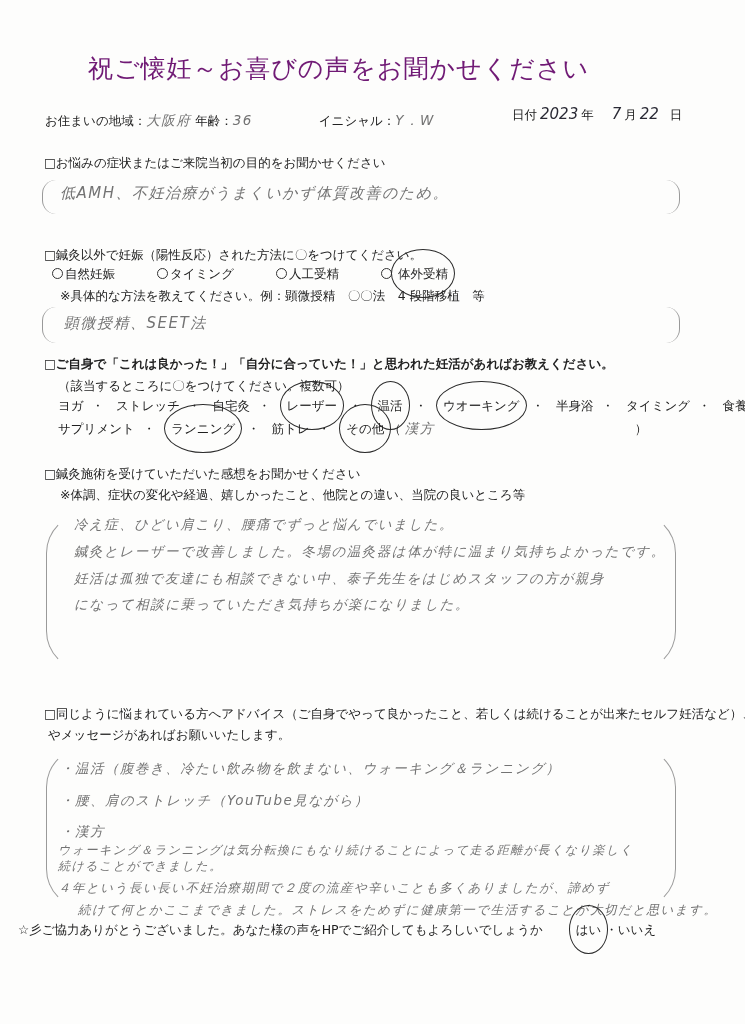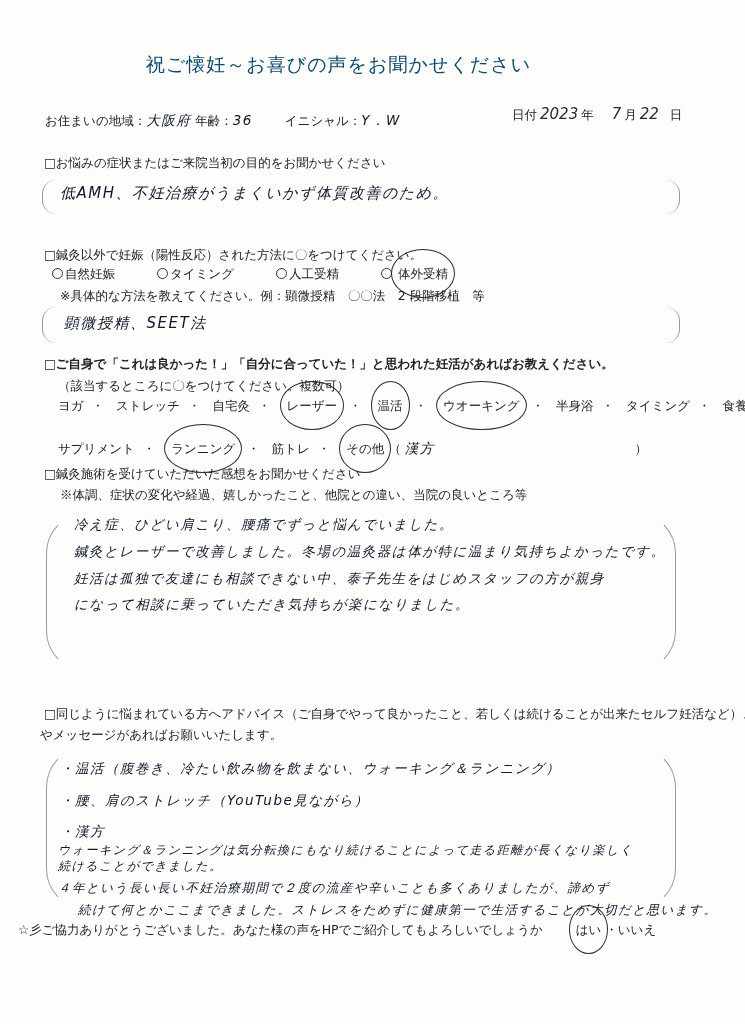--- a/index.html
+++ b/index.html
@@ -1,23 +1,23 @@
 <!DOCTYPE html>
 <html><head>
 <meta charset="utf-8">
 <style>
   html, body { margin: 0; padding: 0; }
   body {
     width: 745px; height: 1024px; background: #fdfdfc; position: relative; overflow: hidden;
     font-family: "DejaVu Sans", "Liberation Sans", sans-serif; color: #1f1f1f;
   }
   .abs { position: absolute; white-space: nowrap; }
-  .title { left: 0; width: 677px; top: 52px; text-align: center; font-family: "DejaVu Serif", "Liberation Serif", serif; font-size: 19px; color: #0c4a6e; letter-spacing: 1px; }
+  .title { left: 0; width: 677px; top: 52px; text-align: center; font-family: "DejaVu Serif", "Liberation Serif", serif; font-size: 25px; color: #701a75; letter-spacing: 1px; }
   .label { font-size: 12.5px; color: #222; }
-  .hand { font-family: "DejaVu Sans", sans-serif; color: #0f172a; font-style: italic; letter-spacing: 1.5px; }
+  .hand { font-family: "DejaVu Sans", sans-serif; color: #737373; font-style: italic; letter-spacing: 1.5px; }
   .hand-lg { font-size: 15px; }
   .hand-md { font-size: 13.5px; }
   .date { top: 105px; left: 512px; font-size: 12.5px; }
   .date .hv { font-style: italic; color: #2a2a35; font-size: 15px; margin: 0 3px; }
   .bracket-box { position: absolute; border-left: 1.2px solid #999; border-right: 1.2px solid #999; border-radius: 14px; }
   .rounded-box { position: absolute; border: 1.2px solid #9a9a9a; border-radius: 40px; border-top-color: transparent; border-bottom-color: transparent; }
   .rounded-box::before, .rounded-box::after { content: ""; position: absolute; height: 40px; width: 40px; }
   .circled { border: 1.3px solid #2b2b2b; border-radius: 50%; padding: 16px 6px; margin: 0 -3px; }
   .opt { display: inline-block; margin-right: 38px; }
   .opt-dot { display: inline-block; width: 9px; height: 9px; border: 1.2px solid #333; border-radius: 50%; margin-right: 2px; vertical-align: -1px; }
@@ -33,35 +33,35 @@
 <div class="abs title">祝ご懐妊～お喜びの声をお聞かせください</div>
 
 <div class="abs label date">
   <span>日付</span><span class="hv">2023</span><span>年</span>
   <span class="hv" style="margin-left:14px">7</span><span>月</span><span class="hv">22</span><span style="margin-left:8px">日</span>
 </div>
 
 <div class="abs label" style="top:112px; left:45px;">
   <span>お住まいの地域：</span><span class="hand hand-md">大阪府</span>
   <span style="">年齢：</span><span class="hand hand-md">36</span>
-  <span style="margin-left:28px">イニシャル：</span><span class="hand hand-md">Y．W</span>
+  <span style="margin-left:62px">イニシャル：</span><span class="hand hand-md">Y．W</span>
 </div>
 
 <div class="abs label" style="top:155px; left:44px;">□お悩みの症状またはご来院当初の目的をお聞かせください</div>
 <div class="bracket-box" style="top:180px; left:42px; width:636px; height:34px;"></div>
 <div class="abs hand hand-lg" style="top:184px; left:60px;">低AMH、不妊治療がうまくいかず体質改善のため。</div>
 
 <div class="abs label" style="top:247px; left:44px;">□鍼灸以外で妊娠（陽性反応）された方法に〇をつけてください。</div>
 <div class="abs method-row">
   <span class="opt"><span class="opt-dot"></span><span>自然妊娠</span></span>
   <span class="opt"><span class="opt-dot"></span><span>タイミング</span></span>
   <span class="opt"><span class="opt-dot"></span><span>人工受精</span></span>
   <span class="opt"><span class="opt-dot"></span><span class="circled">体外受精</span></span>
 </div>
-<div class="abs label" style="top:288px; left:60px;">※具体的な方法を教えてください。例：顕微授精　〇〇法　2 段階移植　等</div>
+<div class="abs label" style="top:288px; left:60px;">※具体的な方法を教えてください。例：顕微授精　〇〇法　4 段階移植　等</div>
 <div class="bracket-box" style="top:307px; left:42px; width:636px; height:36px;"></div>
 <div class="abs hand hand-lg" style="top:314px; left:64px;">顕微授精、SEET法</div>
 
 <div class="abs label" style="top:356px; left:44px;font-weight:bold;">□ご自身で「これは良かった！」「自分に合っていた！」と思われた妊活があればお教えください。</div>
 <div class="abs label" style="top:378px; left:58px;">（該当するところに〇をつけてください。複数可）</div>
 <div class="abs activities" style="top:398px;">
   <span>ヨガ</span><span class="sep">・</span>
   <span>ストレッチ</span><span class="sep">・</span>
   <span>自宅灸</span><span class="sep">・</span>
   <span class="circled">レーザー</span><span class="sep">・</span>
@@ -69,33 +69,33 @@
   <span class="circled">ウオーキング</span><span class="sep">・</span>
   <span>半身浴</span><span class="sep">・</span>
   <span>タイミング</span><span class="sep">・</span>
   <span>食養生（ダイエット）</span>
 </div>
 <div class="abs activities" style="top:420px;">
   <span>サプリメント</span><span class="sep">・</span>
   <span class="circled">ランニング</span><span class="sep">・</span>
   <span>筋トレ</span><span class="sep">・</span>
   <span class="circled">その他</span><span>（</span>
-  <span class="hand hand-md" style="display:inline-block; width:230px;margin-top:20px;">漢方</span><span>）</span>
+  <span class="hand hand-md" style="display:inline-block; width:230px;">漢方</span><span>）</span>
 </div>
 
 <div class="abs label" style="top:466px; left:44px;">□鍼灸施術を受けていただいた感想をお聞かせください</div>
-<div class="abs label" style="top:487px; left:60px;font-family:Liberation Mono, monospace;">※体調、症状の変化や経過、嬉しかったこと、他院との違い、当院の良いところ等</div>
+<div class="abs label" style="top:487px; left:60px;">※体調、症状の変化や経過、嬉しかったこと、他院との違い、当院の良いところ等</div>
 <div class="rounded-box" style="top:513px; left:46px; width:628px; height:156px;"></div>
 <div class="abs hand hand-md para" style="top:516px;">冷え症、ひどい肩こり、腰痛でずっと悩んでいました。</div>
 <div class="abs hand hand-md para" style="top:543px;">鍼灸とレーザーで改善しました。冬場の温灸器は体が特に温まり気持ちよかったです。</div>
 <div class="abs hand hand-md para" style="top:570px;">妊活は孤独で友達にも相談できない中、泰子先生をはじめスタッフの方が親身</div>
 <div class="abs hand hand-md para" style="top:596px;">になって相談に乗っていただき気持ちが楽になりました。</div>
 
 <div class="abs label" style="top:706px; left:44px;">□同じように悩まれている方へアドバイス（ご自身でやって良かったこと、若しくは続けることが出来たセルフ妊活など）、</div>
-<div class="abs label" style="top:727px; left:40px;">やメッセージがあればお願いいたします。</div>
+<div class="abs label" style="top:727px; left:48px;">やメッセージがあればお願いいたします。</div>
 <div class="rounded-box" style="top:747px; left:46px; width:628px; height:160px;"></div>
 <div class="abs hand hand-md" style="top:760px; left:60px;">・温活（腹巻き、冷たい飲み物を飲まない、ウォーキング＆ランニング）</div>
 <div class="abs hand hand-md" style="top:792px; left:60px;">・腰、肩のストレッチ（YouTube見ながら）</div>
 <div class="abs hand hand-md" style="top:823px; left:60px;">・漢方</div>
 <div class="abs hand" style="top:842px; left:58px; font-size:12px;">ウォーキング＆ランニングは気分転換にもなり続けることによって走る距離が長くなり楽しく</div>
 <div class="abs hand" style="top:858px; left:58px; font-size:12px;">続けることができました。</div>
 <div class="abs hand" style="top:880px; left:58px; font-size:12.5px;">４年という長い長い不妊治療期間で２度の流産や辛いことも多くありましたが、諦めず</div>
 <div class="abs hand" style="top:902px; left:78px; font-size:12.5px;">続けて何とかここまできました。ストレスをためずに健康第一で生活することが大切だと思います。</div>
 
 <div class="abs consent">

